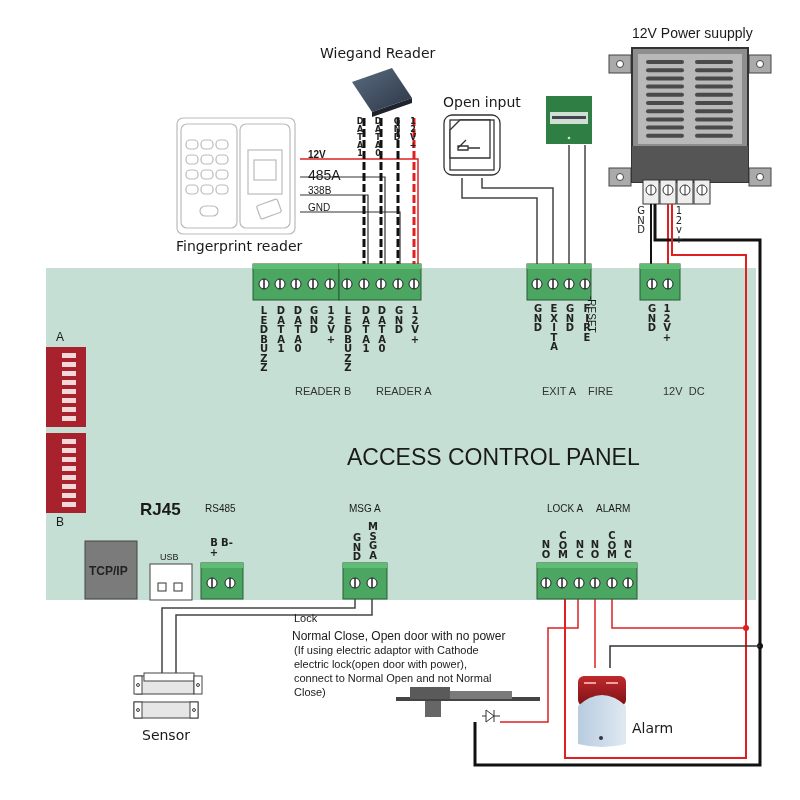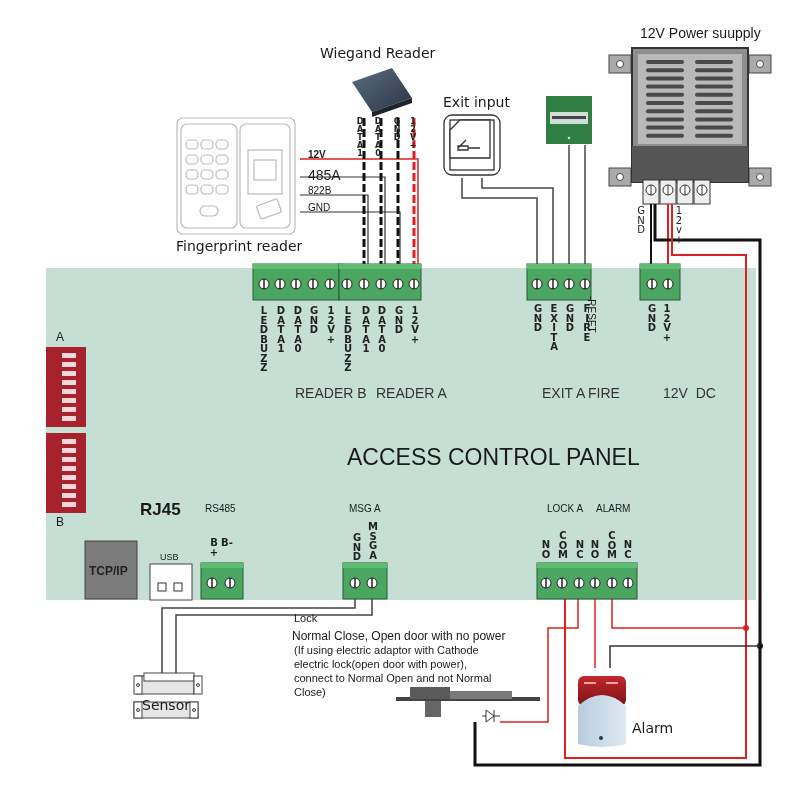--- a/index.html
+++ b/index.html
@@ -1,21 +1,21 @@
 <!DOCTYPE html>
 <html><head>
 <meta charset="utf-8">
 <style>
   html,body{margin:0;padding:0;background:#fff;}
   body{width:800px;height:800px;position:relative;overflow:hidden;font-family:"Liberation Sans",sans-serif;color:#1a1a1a;}
   svg#diagram{position:absolute;left:0;top:0;}
   .lbl{position:absolute;white-space:nowrap;}
   .vlbl{position:absolute;font-family:"DejaVu Sans",sans-serif;font-weight:bold;font-size:10px;line-height:9.5px;width:10px;text-align:center;word-break:break-all;color:#222;}
   .dev-title{font-family:"DejaVu Sans",sans-serif;font-size:14px;}
-  .grp{font-size:14px;color:#333;padding-left:14px;}
+  .grp{font-size:11px;color:#333;padding-left:14px;}
 </style>
 </head>
 <body>
 
 <svg id="diagram" width="800" height="800">
   <defs>
     <linearGradient id="readerGrad" x1="0" y1="0" x2="1" y2="1">
       <stop offset="0" stop-color="#5a6c80"></stop>
         <stop offset="1" stop-color="#2c3646"></stop>
     </linearGradient>
@@ -292,28 +292,28 @@
     <rect x="578" y="676" width="48" height="30" rx="6" fill="url(#alarmTop)"></rect>
     <rect x="584" y="682" width="12" height="2" fill="#f1a0a0"></rect>
     <rect x="606" y="682" width="12" height="2" fill="#f1a0a0"></rect>
     <path d="M578 706 Q602 684 626 706 L626 744 Q602 750 578 744 Z" fill="url(#alarmBody)"></path>
     <circle cx="601" cy="738" r="2" fill="#334"></circle>
   </g>
 </svg>
 
 <div class="lbl dev-title" style="left:320px;top:45px;">Wiegand Reader</div>
 <div class="lbl dev-title" style="left:176px;top:238px;">Fingerprint reader</div>
-<div class="lbl dev-title" style="left:443px;top:94px;">Exit input</div>
-<div class="lbl" style="left:632px;top:25px;font-size:14px;margin-left:8px;">12V Power suupply</div>
-<div class="lbl dev-title" style="left:142px;top:697px;">Sensor</div>
+<div class="lbl dev-title" style="left:443px;top:94px;">Open input</div>
+<div class="lbl" style="left:632px;top:25px;font-size:14px;">12V Power suupply</div>
+<div class="lbl dev-title" style="left:142px;top:727px;">Sensor</div>
 <div class="lbl dev-title" style="left:632px;top:720px;">Alarm</div>
 
 <div class="lbl" style="left:308px;top:149px;font-size:10px;font-weight:bold;">12V</div>
 <div class="lbl" style="left:308px;top:167px;font-size:14px;">485A</div>
-<div class="lbl" style="left:308px;top:185px;font-size:10px;">822B</div>
+<div class="lbl" style="left:308px;top:185px;font-size:10px;">338B</div>
 <div class="lbl" style="left:308px;top:202px;font-size:10px;">GND</div>
 
 <div class="vlbl" style="left:355px;top:118px;font-size:8px;line-height:8px;">DATA1</div>
 <div class="vlbl" style="left:373px;top:118px;font-size:8px;line-height:8px;">DATA0</div>
 <div class="vlbl" style="left:392px;top:118px;font-size:8px;line-height:8px;">GND</div>
 <div class="vlbl" style="left:408px;top:118px;font-size:8px;line-height:8px;">12V+</div>
 
 <div class="vlbl" style="left:259px;top:306px;">LEDBUZZ</div>
 <div class="vlbl" style="left:276px;top:306px;">DATA1</div>
 <div class="vlbl" style="left:293px;top:306px;">DATA0</div>

